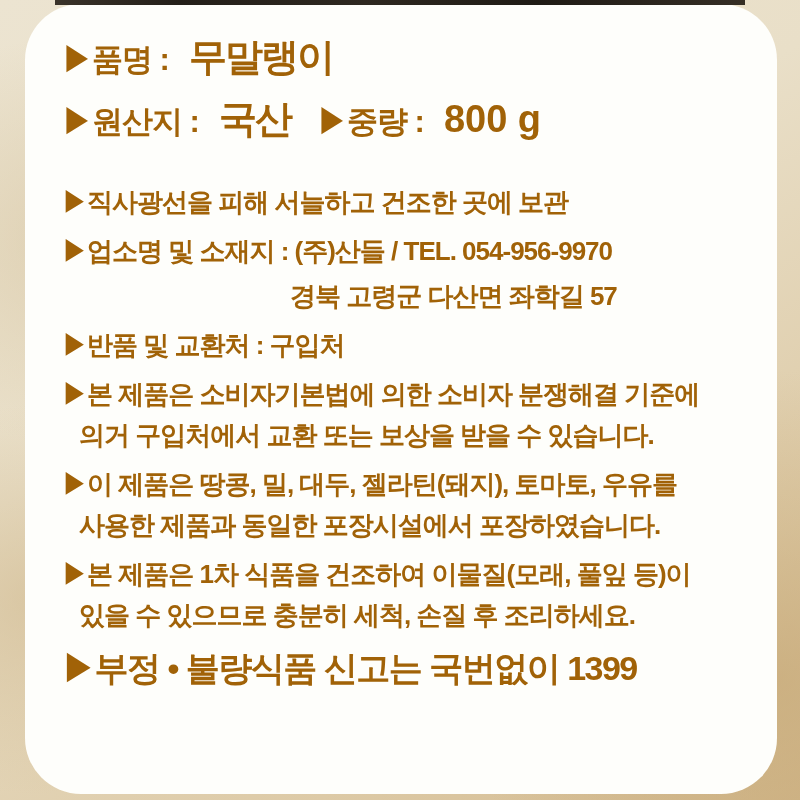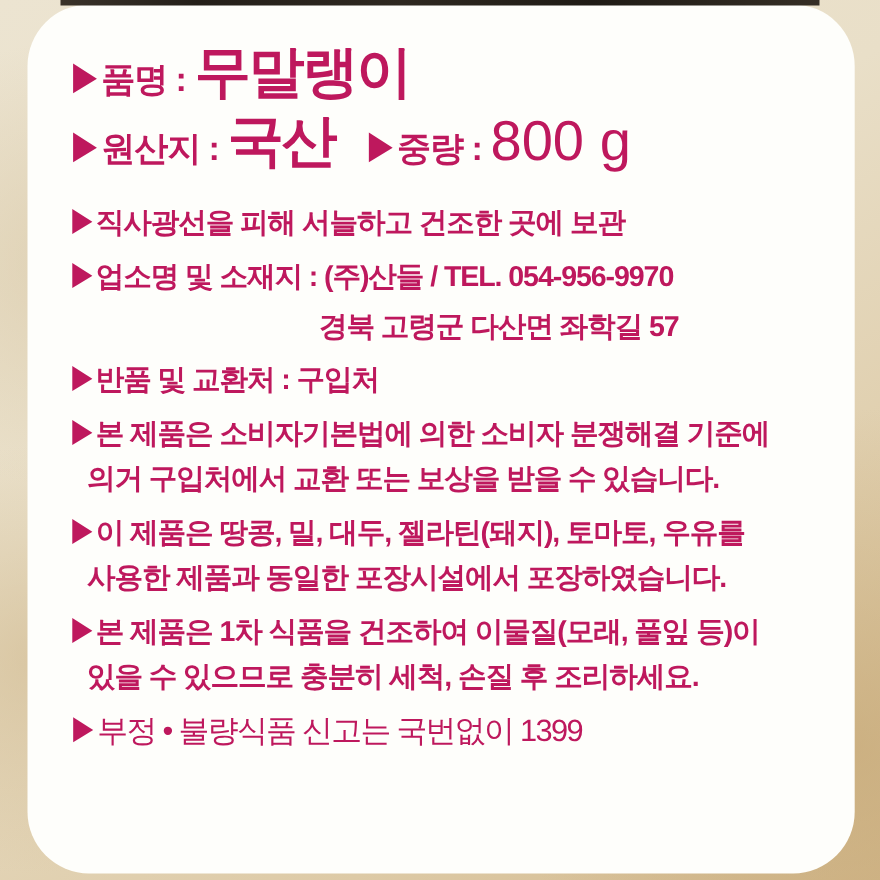--- a/index.html
+++ b/index.html
@@ -33,62 +33,62 @@
     position: absolute;
     left: 25px;
     top: 4px;
     width: 752px;
     height: 790px;
     background: #fefefb;
     border-radius: 56px;
     box-sizing: border-box;
     padding: 28px 0 0 37px;
     z-index: 2;
-    color: #be185d;
+    color: #a16207;
   }
   .hline {
     display: flex;
     align-items: baseline;
     white-space: nowrap;
   }
   .hline1 { height: 62px; }
   .hline2 { height: 66px; }
   .hlabel {
     font-size: 31px;
     font-weight: 600;
     letter-spacing: -1px;
   }
   .hvalue {
-    font-size: 51px;
+    font-size: 38px;
     font-weight: 800;
     letter-spacing: -2px;
-    margin-left: 8px;
+    margin-left: 20px;
   }
   .hvalue.num {
-    font-weight: 400;
+    font-weight: 700;
     letter-spacing: 0px;
   }
   .hlabel.second { margin-left: 26px; }
   .body-lines {
     margin-top: 22px;
     font-size: 26px;
     font-weight: 600;
     letter-spacing: -1px;
     line-height: 41px;
     white-space: nowrap;
   }
   .bline { height: 41px; }
   .bline.gap-sm { margin-top: 4px; }
   .bline.gap-md { margin-top: 8px; }
   .bline.cont { padding-left: 17px; }
   .bline.addr { padding-left: 228px; }
   .footer-line {
     margin-top: 10px;
-    font-size: 28px;
-    font-weight: 400;
+    font-size: 34px;
+    font-weight: 700;
     letter-spacing: -1.5px;
     white-space: nowrap;
   }
 </style>
 </head>
 <body>
 
 <div class="bg">
   <div class="top-strip"></div>
 

